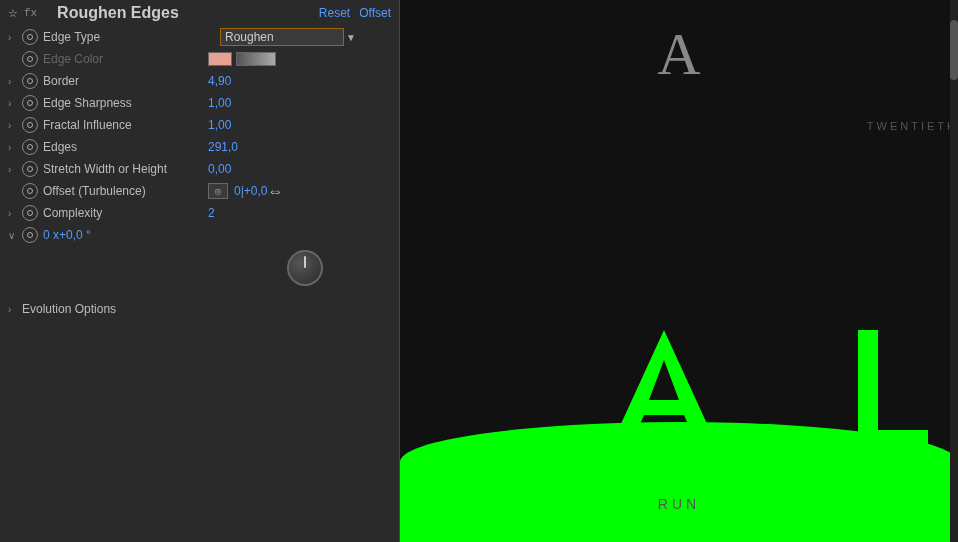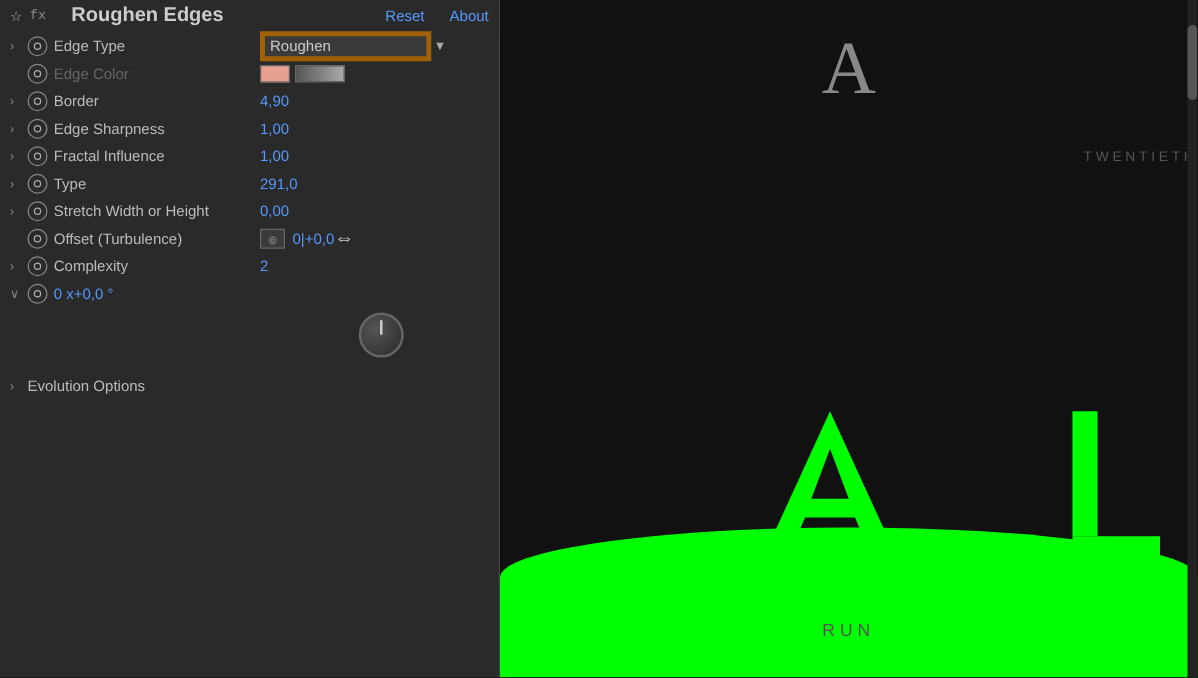--- a/index.html
+++ b/index.html
@@ -47,21 +47,21 @@
       font-weight: bold;
       font-size: 16px;
       flex: 1;
     }
     .btn-reset {
       color: #5599ff;
       font-size: 12px;
       cursor: pointer;
       background: none;
       border: none;
-      margin-right: 20px;
+      margin-right: 9px;
     }
     .btn-about {
       color: #5599ff;
       font-size: 12px;
       cursor: pointer;
       background: none;
       border: none;
     }
 
     
@@ -108,27 +108,28 @@
       font-size: 12px;
     }
 
     
     .dropdown-container {
       display: flex;
       align-items: center;
     }
     .dropdown-select {
       background: #3a3a3a;
-      border: 4px solid #a16207;
+      border: 1px solid #a16207;
       color: #cccccc;
       font-size: 12px;
       padding: 1px 4px;
-      width: 137px;
+      width: 124px;
       appearance: none;
       cursor: pointer;
+      margin-left: 12px;
     }
     .dropdown-arrow {
       margin-left: 2px;
       color: #aaa;
       font-size: 10px;
     }
 
     
     .color-swatch {
       width: 24px;
@@ -307,21 +308,21 @@
 </head>
 <body>
 
 <div class="left-panel">
 
   <div class="panel-header">
     <span class="fx-icon">☆</span>
     <span class="fx-label">fx</span>
     <span class="effect-title">Roughen Edges</span>
     <button class="btn-reset">Reset</button>
-    <button class="btn-about">About</button>
+    <button class="btn-about">Offset</button>
   </div>
 
   <div class="row">
     <span class="row-expand">›</span>
     <div class="row-icon">
         <div class="row-icon-inner"></div>
       </div>
     <span class="row-label">Edge Type</span>
     <div class="dropdown-container">
       <select class="dropdown-select">
@@ -372,21 +373,21 @@
       </div>
     <span class="row-label">Fractal Influence</span>
     <span class="row-value">1,00</span>
   </div>
 
   <div class="row">
     <span class="row-expand">›</span>
     <div class="row-icon">
         <div class="row-icon-inner"></div>
       </div>
-    <span class="row-label">Type</span>
+    <span class="row-label">Edges</span>
     <span class="row-value">291,0</span>
   </div>
 
   <div class="row">
     <span class="row-expand">›</span>
     <div class="row-icon">
         <div class="row-icon-inner"></div>
       </div>
     <span class="row-label">Stretch Width or Height</span>
     <span class="row-value">0,00</span>

